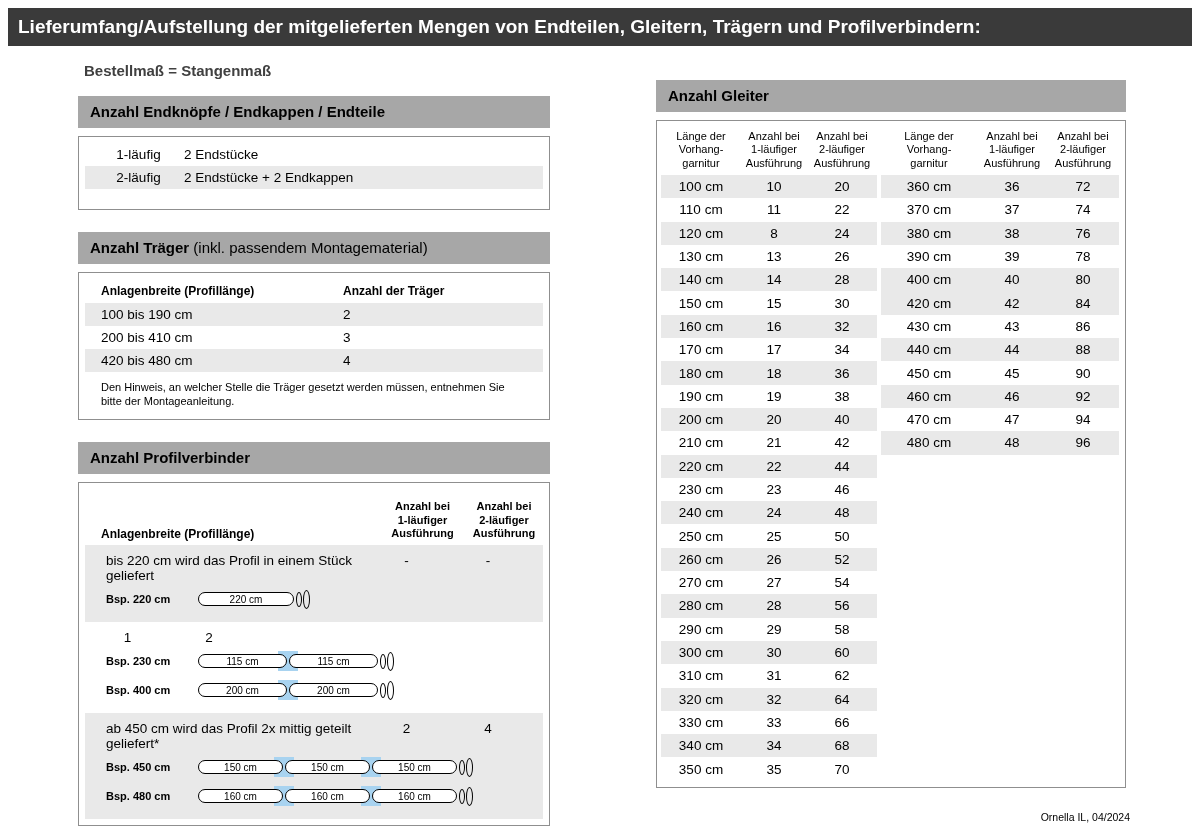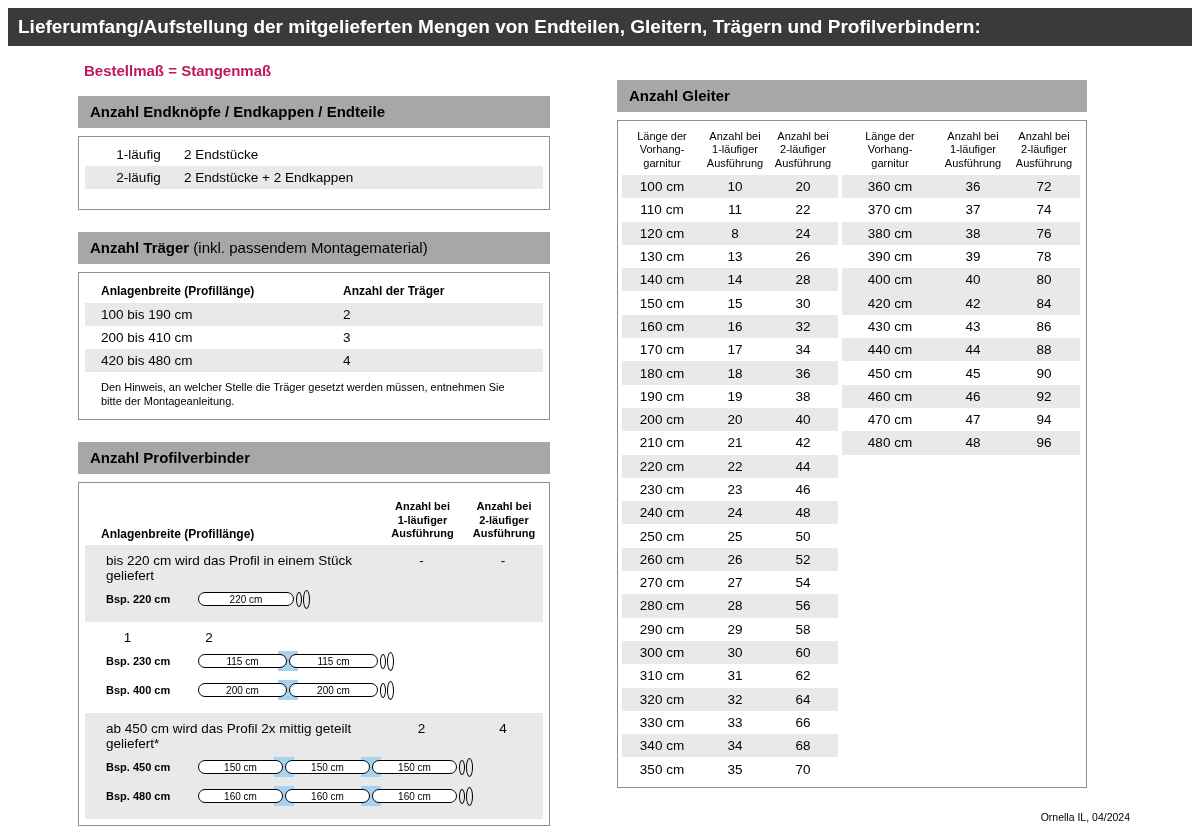--- a/index.html
+++ b/index.html
@@ -7,24 +7,24 @@
     width:1200px;height:833px;position:relative;background:#ffffff;
     font-family:"Liberation Sans","DejaVu Sans",sans-serif;color:#000;
     overflow:hidden;
   }
   
   .topbar{
     position:absolute;left:8px;top:8px;width:1184px;height:38px;
     background:#3a3a3a;color:#fff;font-weight:bold;font-size:19px;
     line-height:38px;padding-left:10px;box-sizing:border-box;white-space:nowrap;
   }
-  .red-note{position:absolute;left:84px;top:62px;color:#be185d;font-weight:bold;font-size:15px;}
+  .red-note{position:absolute;left:84px;top:62px;color:#404040;font-weight:bold;font-size:15px;}
 
   .left-col{position:absolute;left:78px;top:96px;width:472px;}
-  .right-col{position:absolute;left:617px;top:80px;width:470px;border-radius:14px;}
+  .right-col{position:absolute;left:656px;top:80px;width:470px;border-radius:14px;}
 
   .section-header{
     background:#a7a7a7;height:32px;line-height:32px;padding-left:12px;
     font-size:15px;font-weight:bold;color:#000;box-sizing:border-box;
   }
   .section-header .normal{font-weight:normal;}
   .box{border:1px solid #8f8f8f;background:#fff;margin-top:8px;box-sizing:border-box;padding:6px;}
 
   
   .srow{display:flex;align-items:center;height:23px;font-size:13.5px;}
@@ -39,21 +39,21 @@
   .t-note{padding:8px 16px 4px 16px;font-size:11px;line-height:1.3;}
 
   .mt22{margin-top:22px;}
 
   
   .pv-head{display:flex;align-items:flex-end;height:52px;padding-bottom:4px;}
   .pv-head-label{flex:1;padding-left:16px;font-size:12px;font-weight:bold;}
   .pv-h{width:85px;text-align:center;font-size:11px;font-weight:bold;white-space:pre-line;line-height:1.22;}
   .pv-h2{width:78px;text-align:center;font-size:11px;font-weight:bold;white-space:pre-line;line-height:1.22;}
   .pv-block{padding:4px 0 8px 0;}
-  .pv-row{display:flex;padding:4px 1px 2px 0;}
+  .pv-row{display:flex;padding:4px 16px 2px 0;}
   .pv-text{flex:1;padding-left:21px;font-size:13.5px;}
   .pv-v{width:85px;text-align:center;font-size:13.5px;}
   .pv-v2{width:78px;text-align:center;font-size:13.5px;}
   .bsp-row{display:flex;align-items:center;height:29px;}
   .bsp-label{width:113px;padding-left:21px;font-weight:bold;font-size:11px;box-sizing:border-box;}
   .rods{display:flex;align-items:center;position:relative;}
   .rod{
     height:14px;border:1.5px solid #000;border-radius:8px;background:#fff;
     display:flex;align-items:center;justify-content:center;font-size:10px;
     position:relative;z-index:1;box-sizing:border-box;

